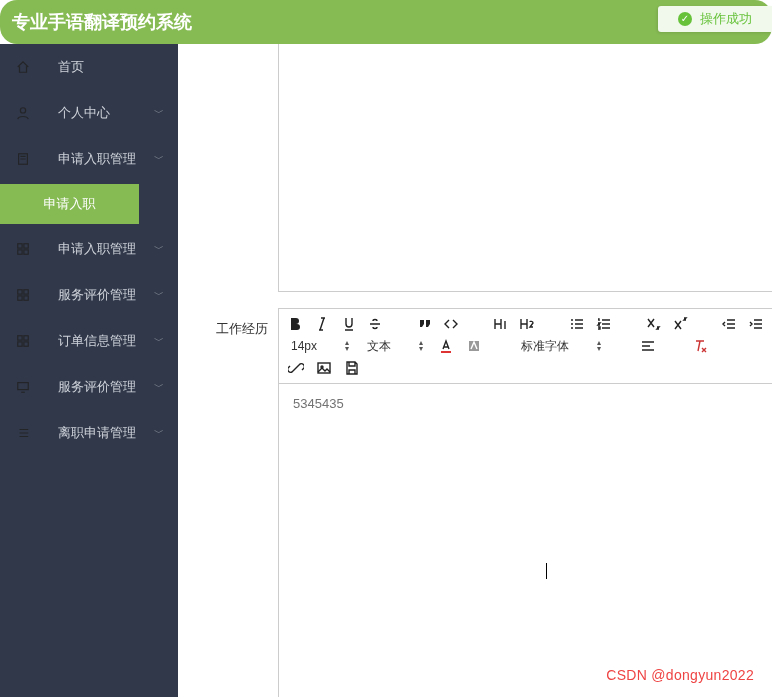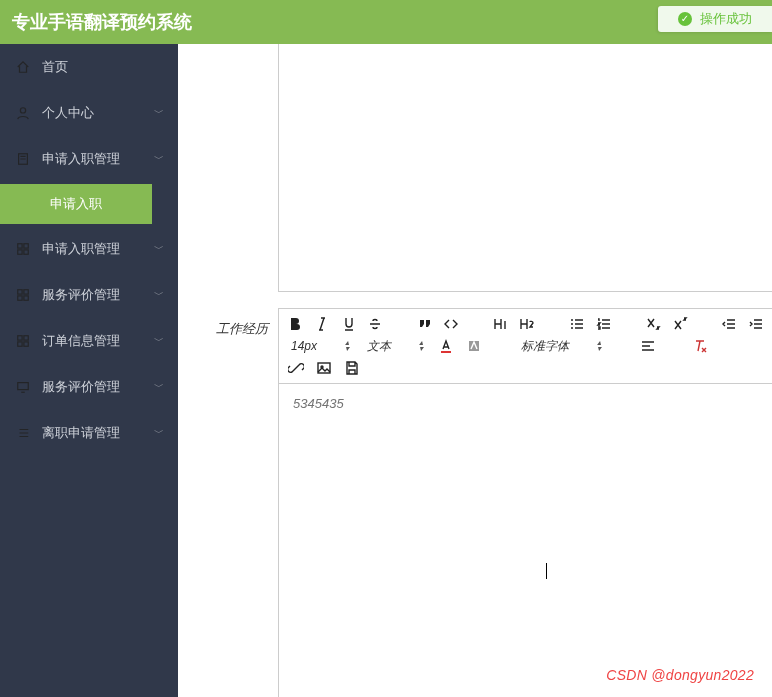--- a/index.html
+++ b/index.html
@@ -1,32 +1,32 @@
 <!DOCTYPE html>
 <html><head>
 <meta charset="utf-8">
 <style>
   * { margin:0; padding:0; box-sizing:border-box; font-family: "Microsoft YaHei", Arial, sans-serif; }
   html,body { width:772px; height:697px; overflow:hidden; background:#fff; }
 
   
-  .topbar { position:relative; height:44px; background:#86ba53; display:flex; align-items:center; padding:0 12px; }
+  .topbar { position:relative; height:44px; background:#86ba53; display:flex; align-items:center; padding:0 12px;border-radius:17px; }
   .app-title { color:#fff; font-weight:bold; font-size:18px; }
   .toast { position:absolute; right:0; top:6px; background:#f0f9ec; padding:4px 20px; display:flex; align-items:center; gap:8px; font-size:13px; color:#67c23a; border-radius:3px 0 0 3px; box-shadow:-1px 1px 3px rgba(0,0,0,.1); }
   .toast-icon { width:14px; height:14px; border-radius:50%; background:#67c23a; color:#fff; font-size:10px; line-height:14px; text-align:center; }
 
   
   .sidebar { position:absolute; left:0; top:44px; bottom:0; width:178px; background:#30384a; color:#cfd3da; }
-  .nav-item { display:flex; align-items:center; height:46px; padding:0 16px; font-size:13px; cursor:pointer; position:relative; }
+  .nav-item { display:flex; align-items:center; height:46px; padding:0 16px; font-size:13px; cursor:pointer; position:relative;gap:16px; }
   .nav-item .nav-icon { width:14px; height:14px; margin-right:12px; opacity:.85; }
   .nav-item .chev { position:absolute; right:14px; font-size:10px; color:#8a8f99; }
-  .sub-item { height:40px; width:152px; margin:2px 0; background:#86ba53; color:#fff; display:flex; align-items:center; justify-content:center; font-size:13px; cursor:pointer; }
-
-  
-  .main { position:absolute; left:178px; right:0; top:44px; bottom:0; background:#fff; overflow:hidden;font-style:italic; }
+  .sub-item { height:40px; width:139px; margin:2px 0; background:#86ba53; color:#fff; display:flex; align-items:center; justify-content:center; font-size:13px; cursor:pointer; }
+
+  
+  .main { position:absolute; left:178px; right:0; top:44px; bottom:0; background:#fff; overflow:hidden; }
   
   .editor-top { position:absolute; left:100px; top:0; right:0; height:248px; border-left:1px solid #ccc; border-bottom:1px solid #ccc; background:#fff; }
 
   .field-label { position:absolute; left:38px; top:276px; font-size:13px; color:#333; }
 
   .editor-wrap { position:absolute; left:100px; top:264px; right:0; bottom:0; border:1px solid #ccc; border-right:none; border-bottom:none; background:#fff; }
   .toolbar { border-bottom:1px solid #ccc; padding:4px 6px; }
   .tool-row { display:flex; align-items:center; gap:10px; padding:2px 2px; flex-wrap:nowrap; }
   .tool-btn { width:18px; height:18px; display:flex; align-items:center; justify-content:center; cursor:pointer; color:#222; }
   .tool-btn svg { width:16px; height:16px; }

